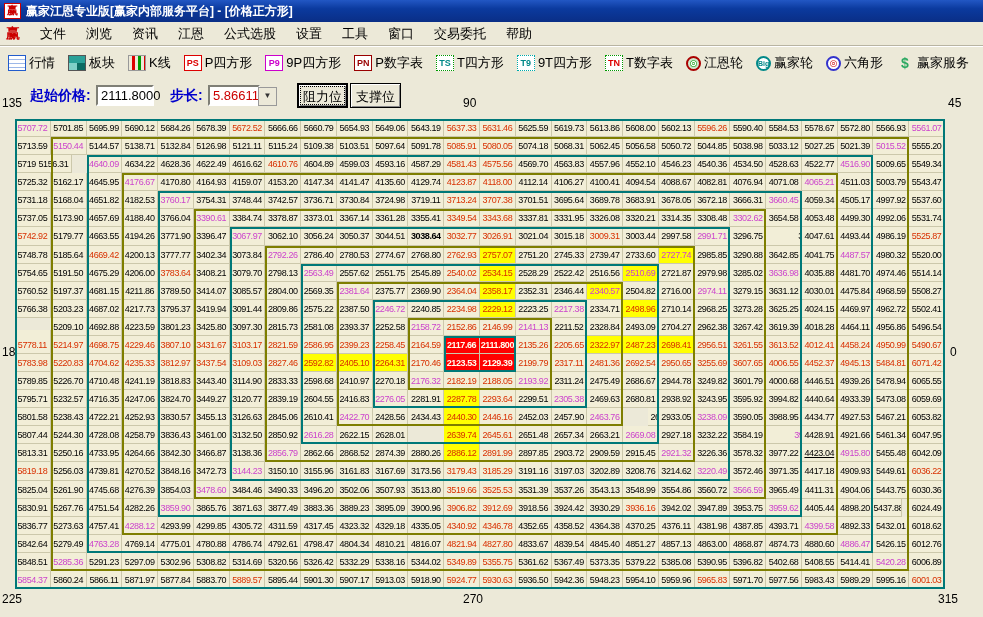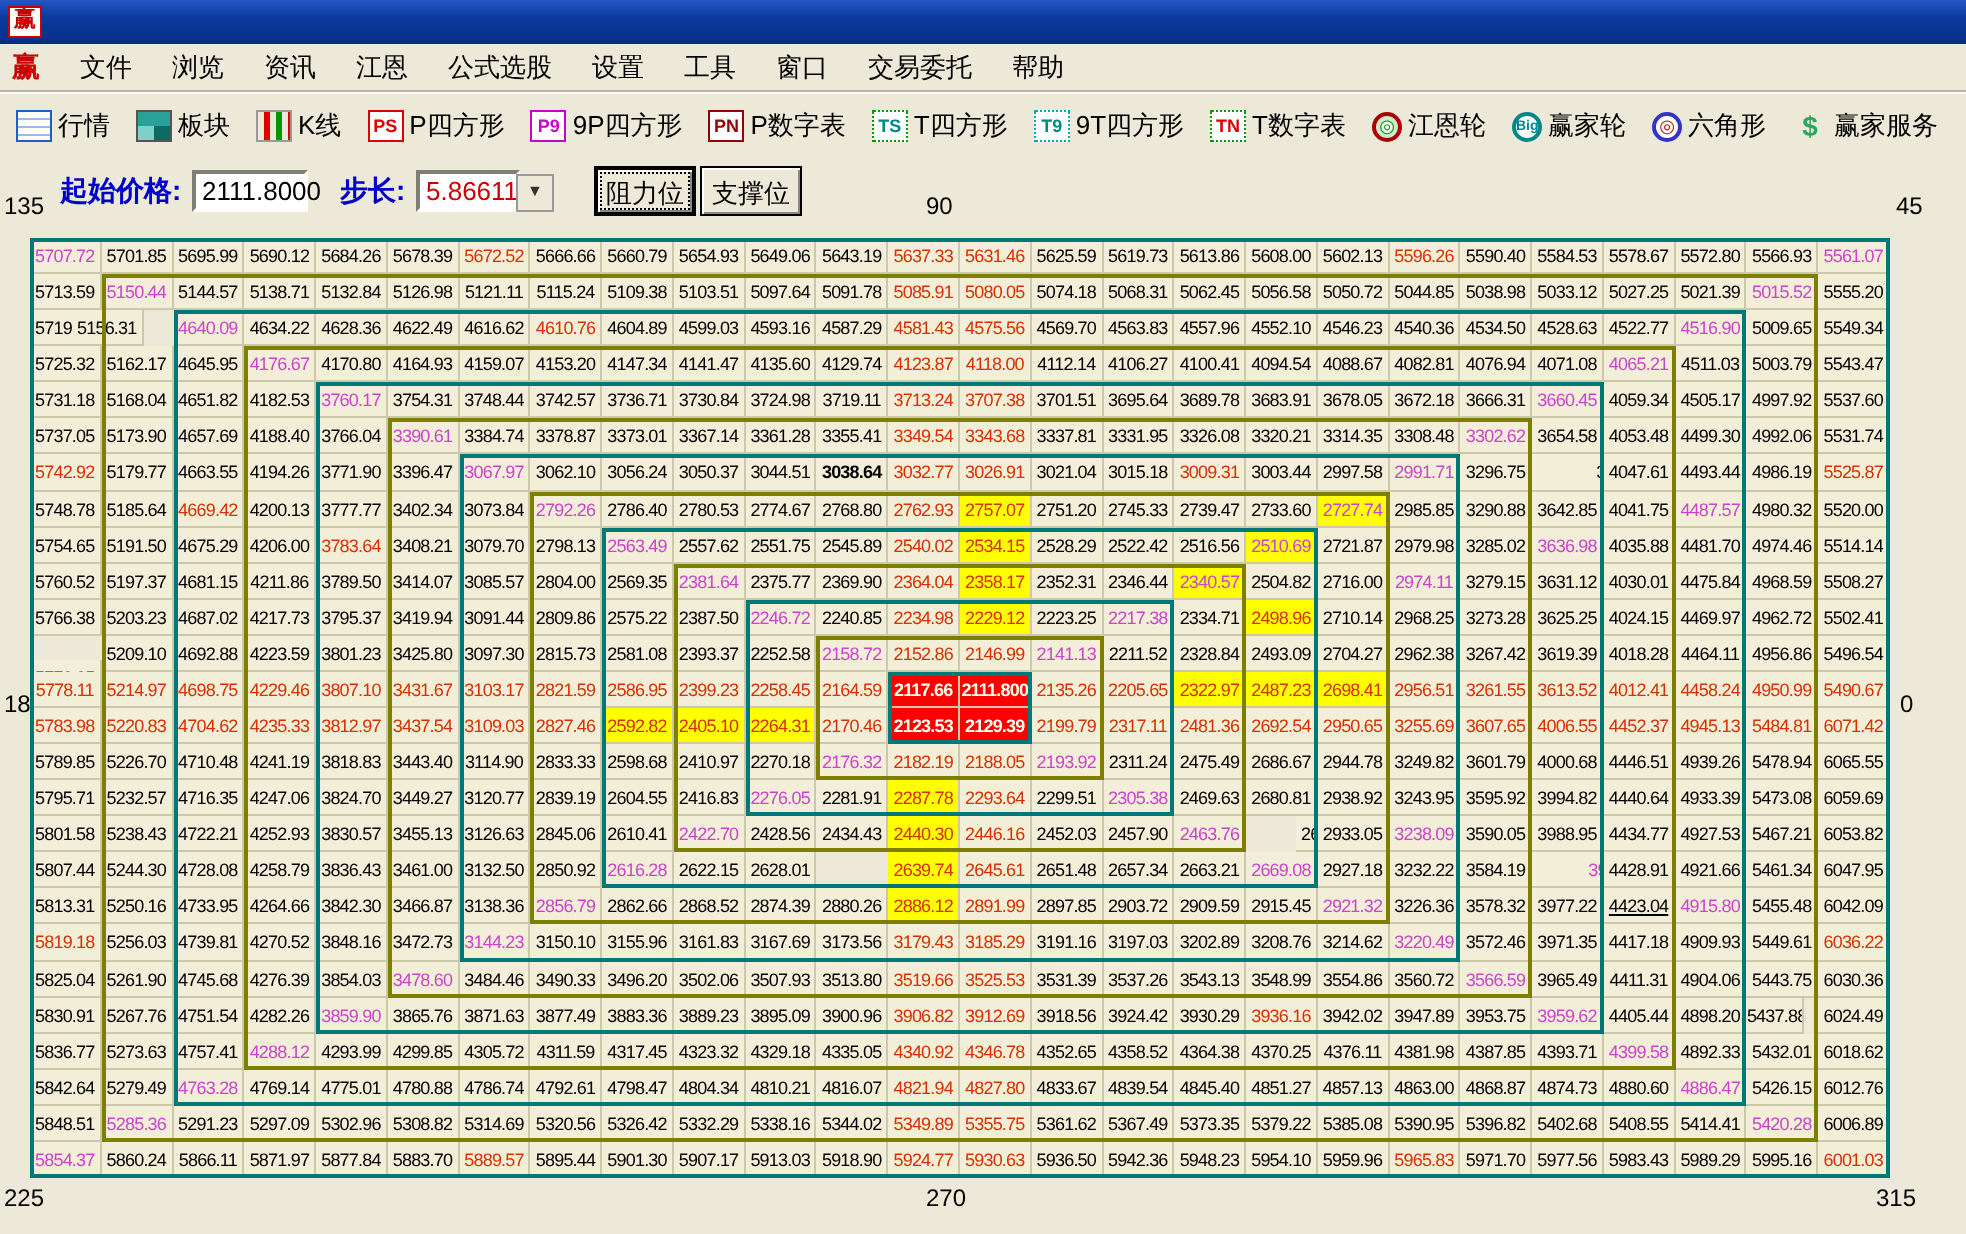--- a/index.html
+++ b/index.html
@@ -56,20 +56,21 @@
   .cell.ybg{background:#ffff00;}
   .cell.center{background:#ff0000;color:#fffff0;font-weight:bold;}
   .ring{position:absolute;box-sizing:border-box;pointer-events:none;}
   .label-static{position:absolute;font-size:12px;color:#000;}
 </style>
 </head>
 <body>
 
 <div class="titlebar">
   <span class="appicon">赢</span>
+  <span>赢家江恩专业版[赢家内部服务平台] - [价格正方形]</span>
 </div>
 
 <div class="menubar">
   <span class="menulogo">赢</span>
 
 <span class="menuitem">文件</span>
     <span class="menuitem">浏览</span>
     <span class="menuitem">资讯</span>
     <span class="menuitem">江恩</span>
     <span class="menuitem">公式选股</span>

